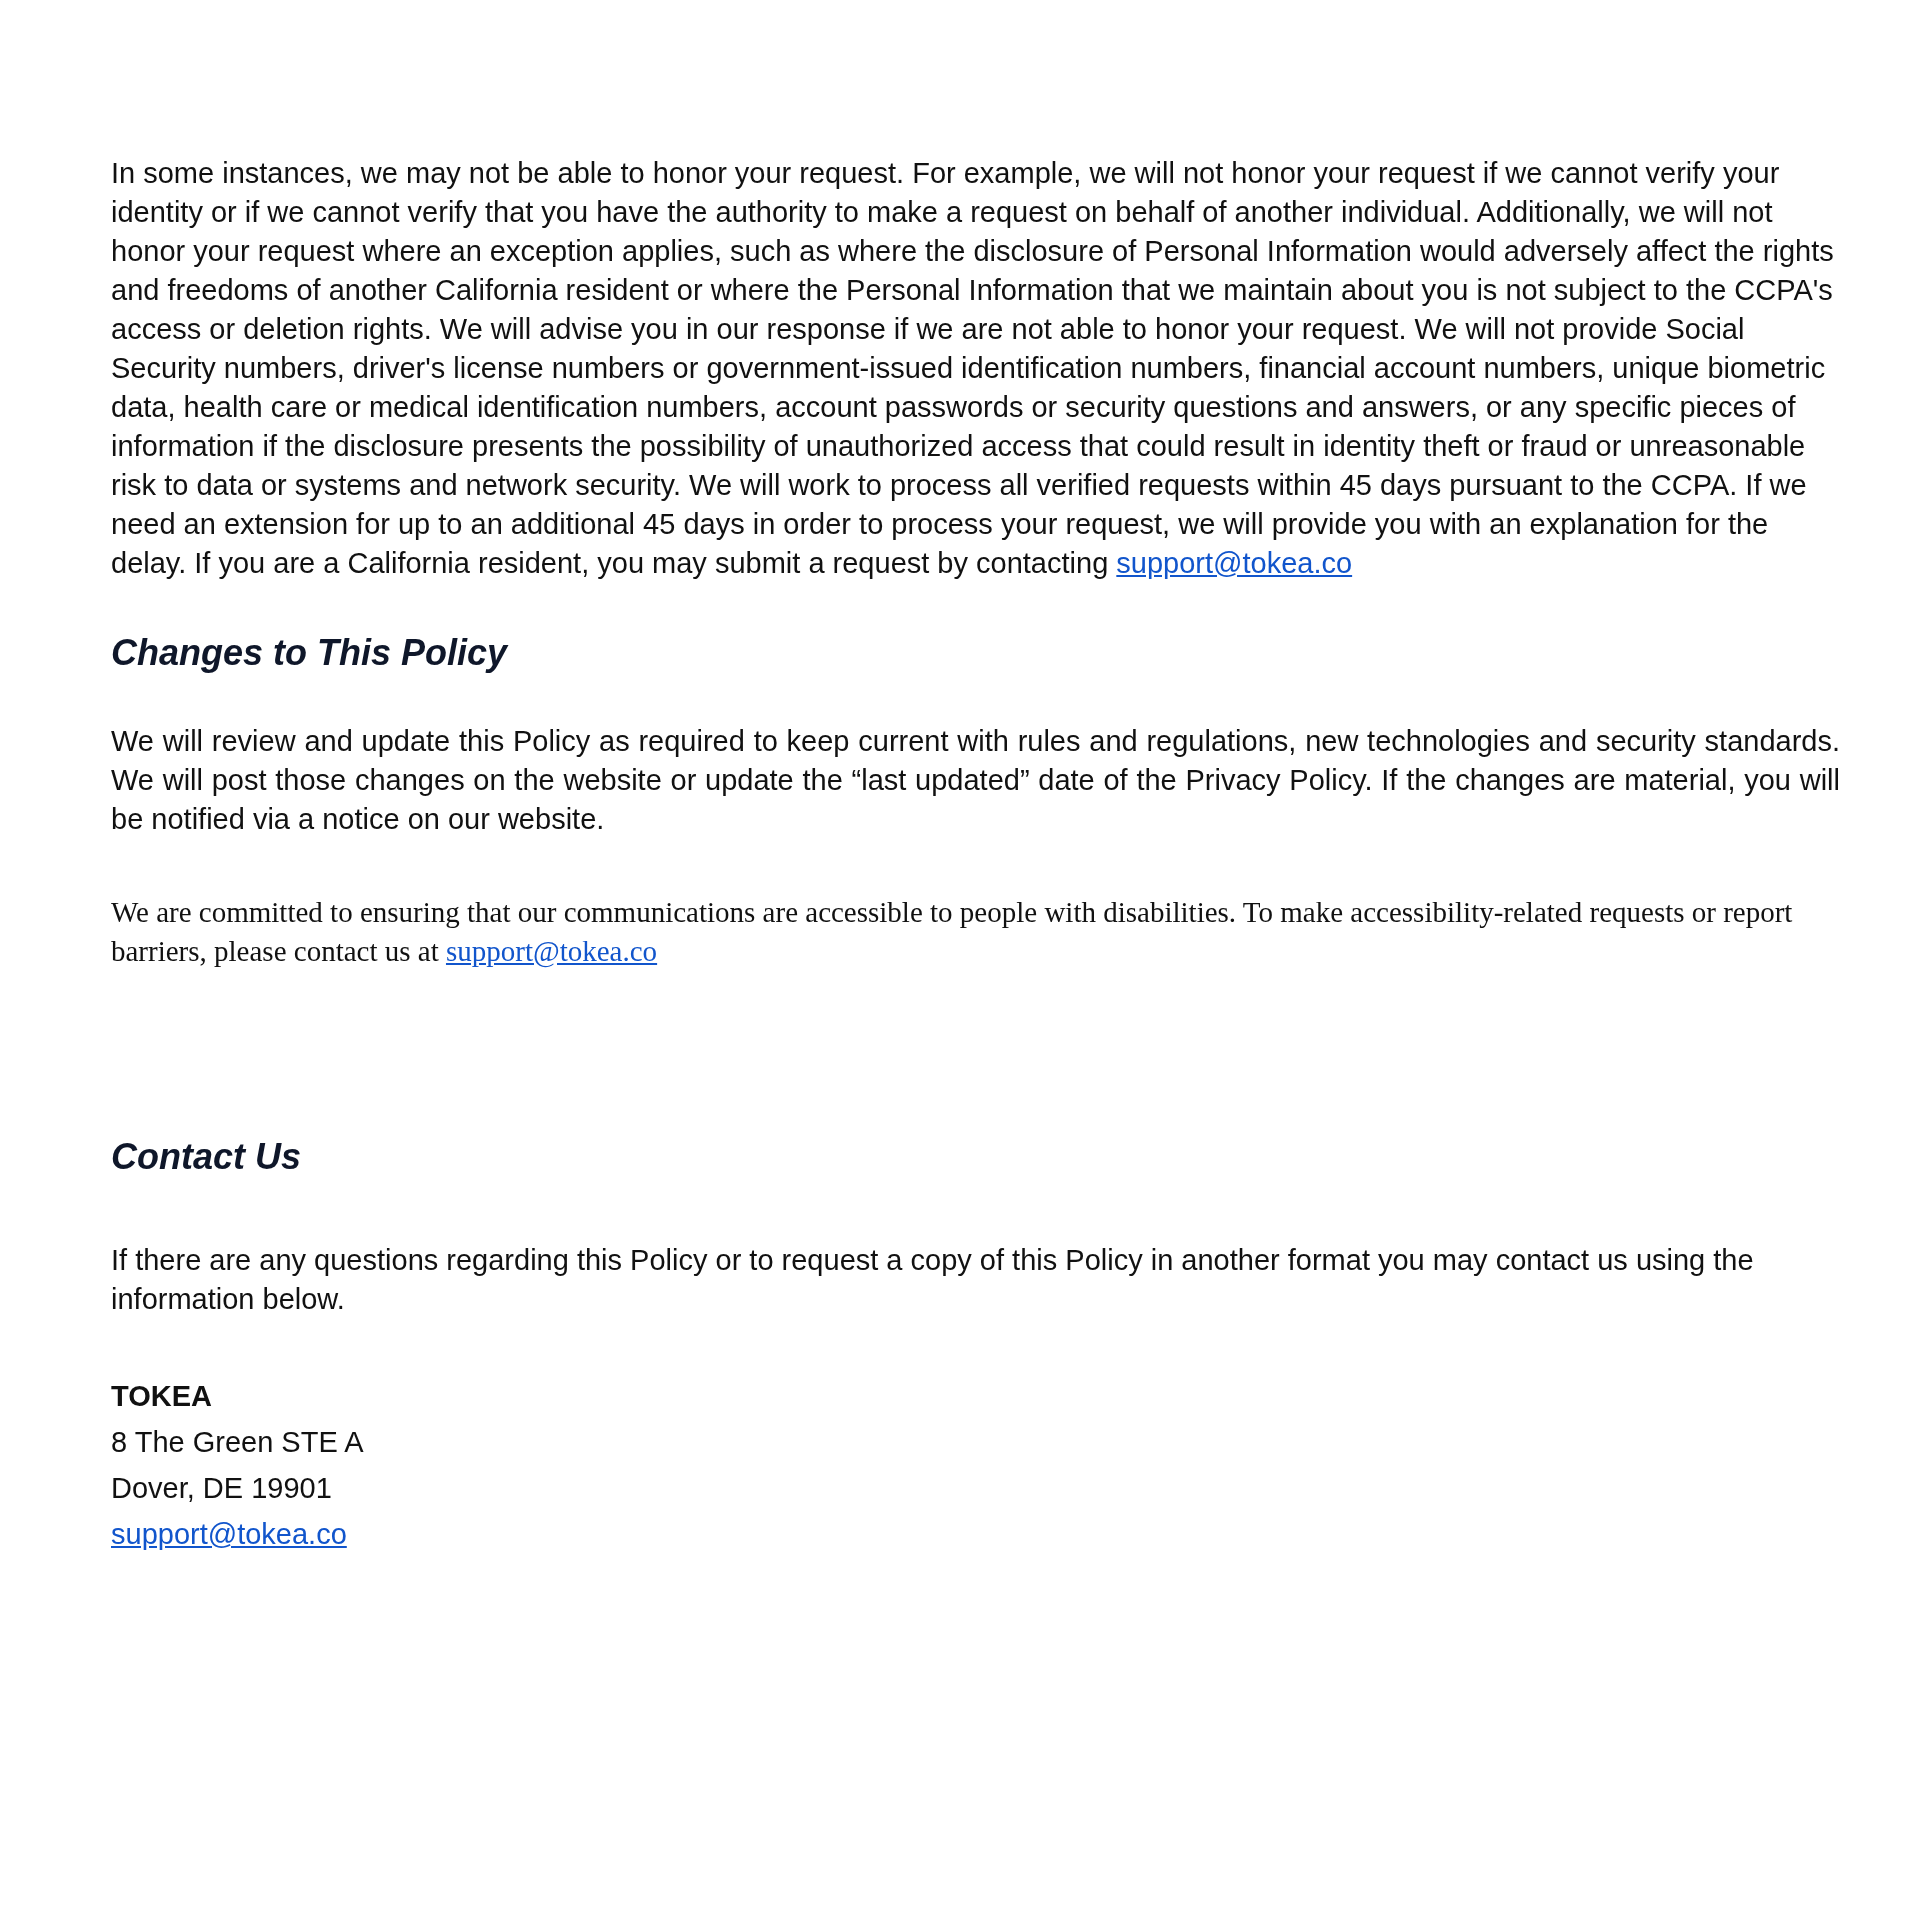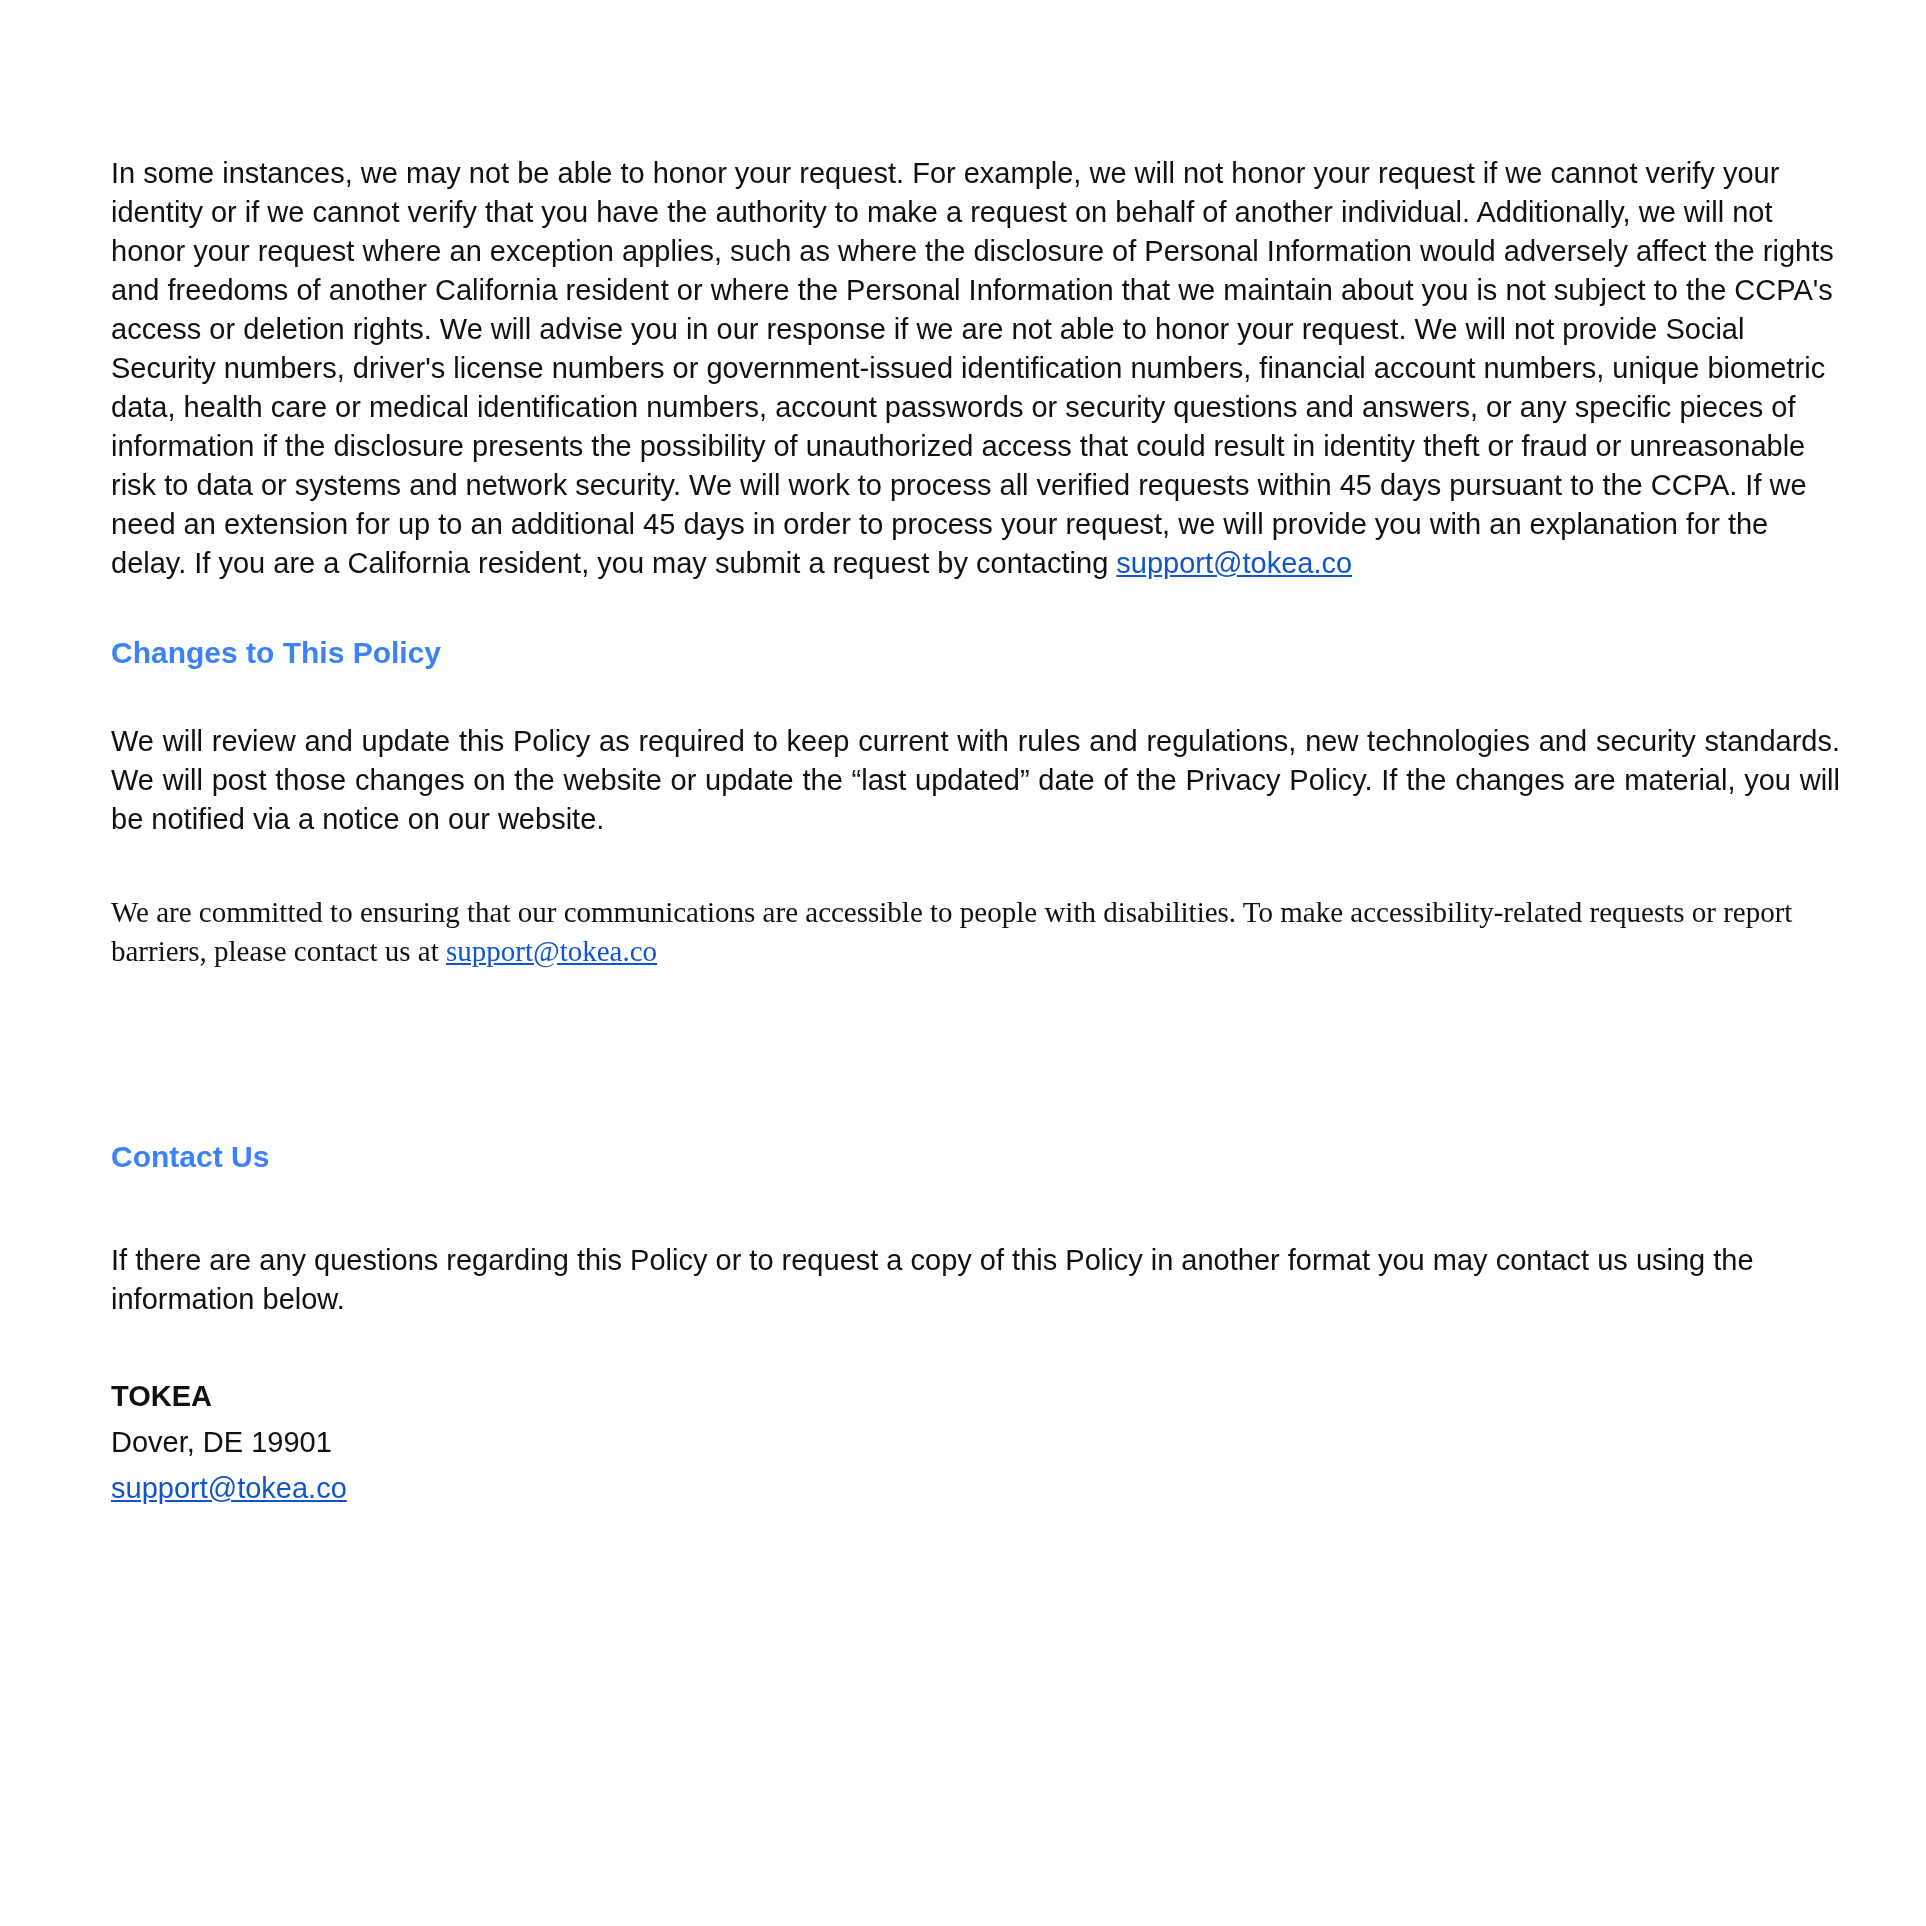--- a/index.html
+++ b/index.html
@@ -22,24 +22,25 @@
   }
   .para {
     margin: 0;
     text-align: left;
   }
   .para.justified {
     text-align: justify;
   }
   .heading {
     margin: 0;
-    font-size: 30px;
+    font-size: 36px;
     font-weight: bold;
     line-height: 39px;
-    color: #3b82f6;
+    color: #0f172a;
+    font-style: italic;
   }
   .h-changes       { margin-top: 50px; }
   .p-changes       { margin-top: 50px; }
   .h-accessibility { margin-top: 85px; }
   .p-accessibility { margin-top: 54px; font-family: Liberation Serif, serif; }
   .h-contact       { margin-top: 166px; }
   .p-contact-intro { margin-top: 65px; }
   .company-block   { margin-top: 54px; line-height: 46px; }
   .company-name    { font-weight: bold; }
   .updated-line    { margin-top: 92px; }
@@ -64,19 +65,20 @@
 
   <p class="para p-accessibility"><span>We are committed to ensuring that our communications are accessible to people with disabilities. To make accessibility-related requests or report barriers, please contact us at</span>
     <a class="email-link">support@tokea.co</a></p>
 
   <h2 class="heading h-contact">Contact Us</h2>
 
   <p class="para p-contact-intro">If there are any questions regarding this Policy or to request a copy of this Policy in another format you may contact us using the information below.</p>
 
   <div class="company-block">
     <div class="company-name">TOKEA</div>
+    <div>8 The Green STE A</div>
     <div>Dover, DE 19901</div>
     <div><a class="email-link">support@tokea.co</a></div>
   </div>
 
 
 </div>
 
 
 </body></html>

